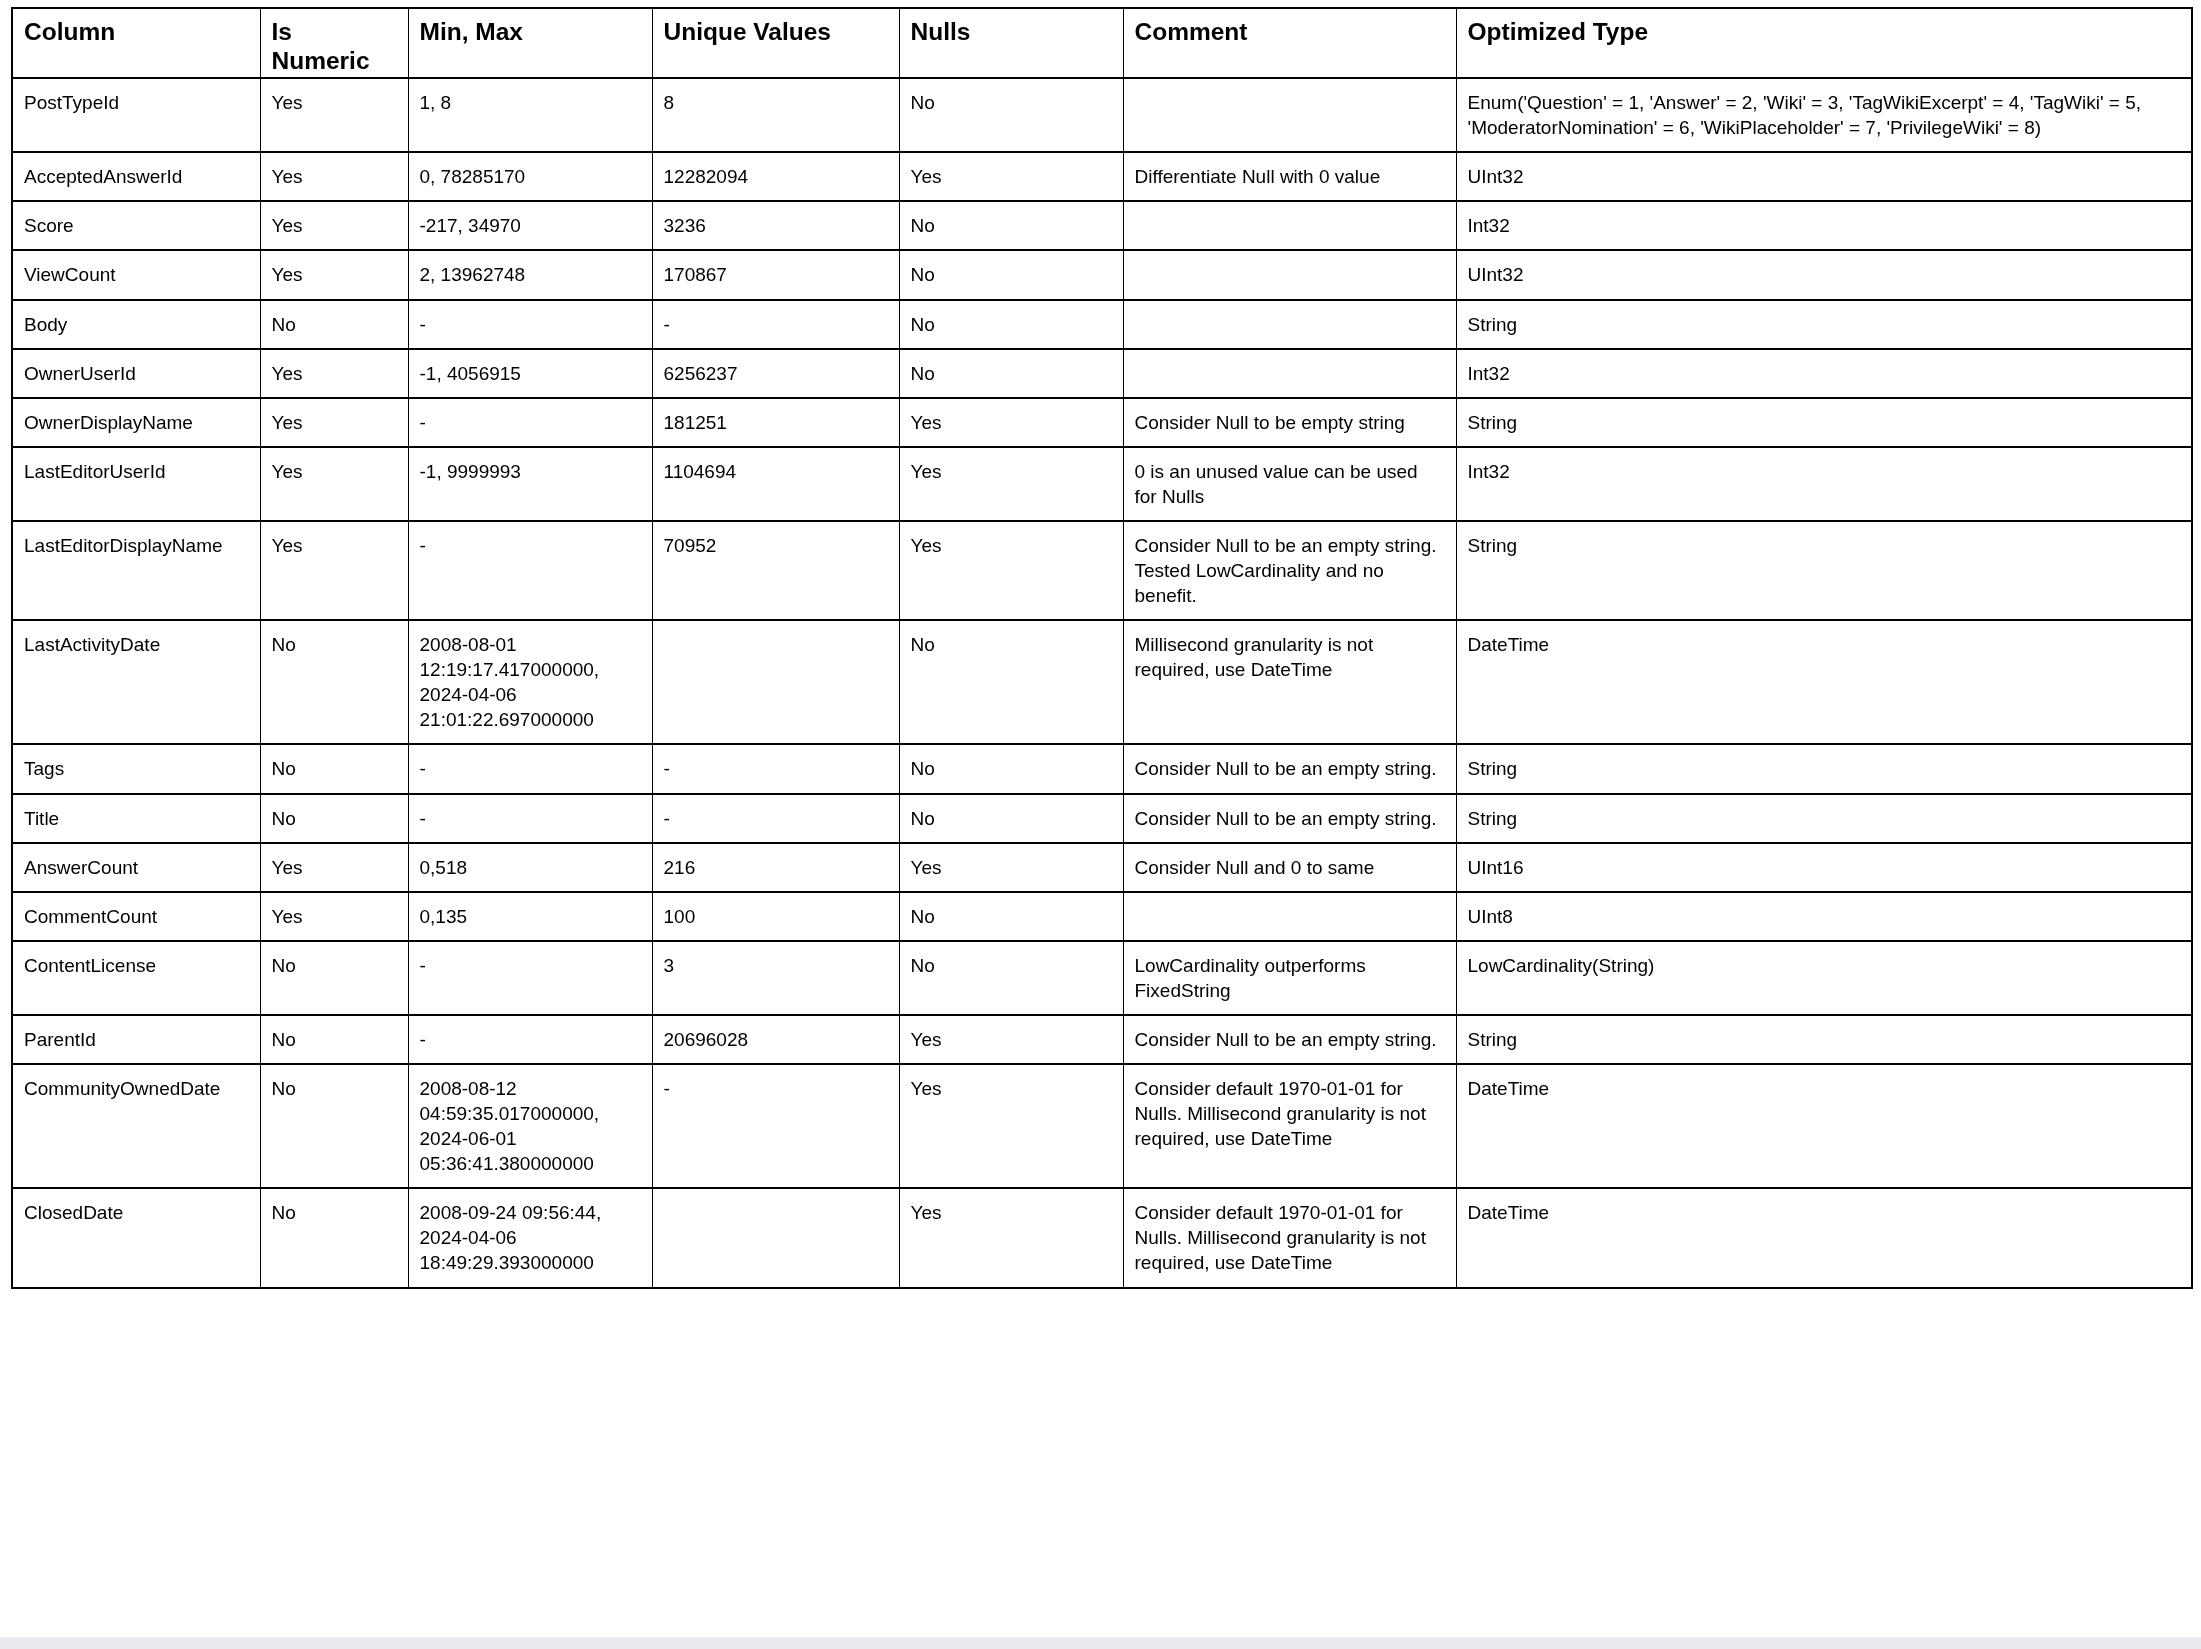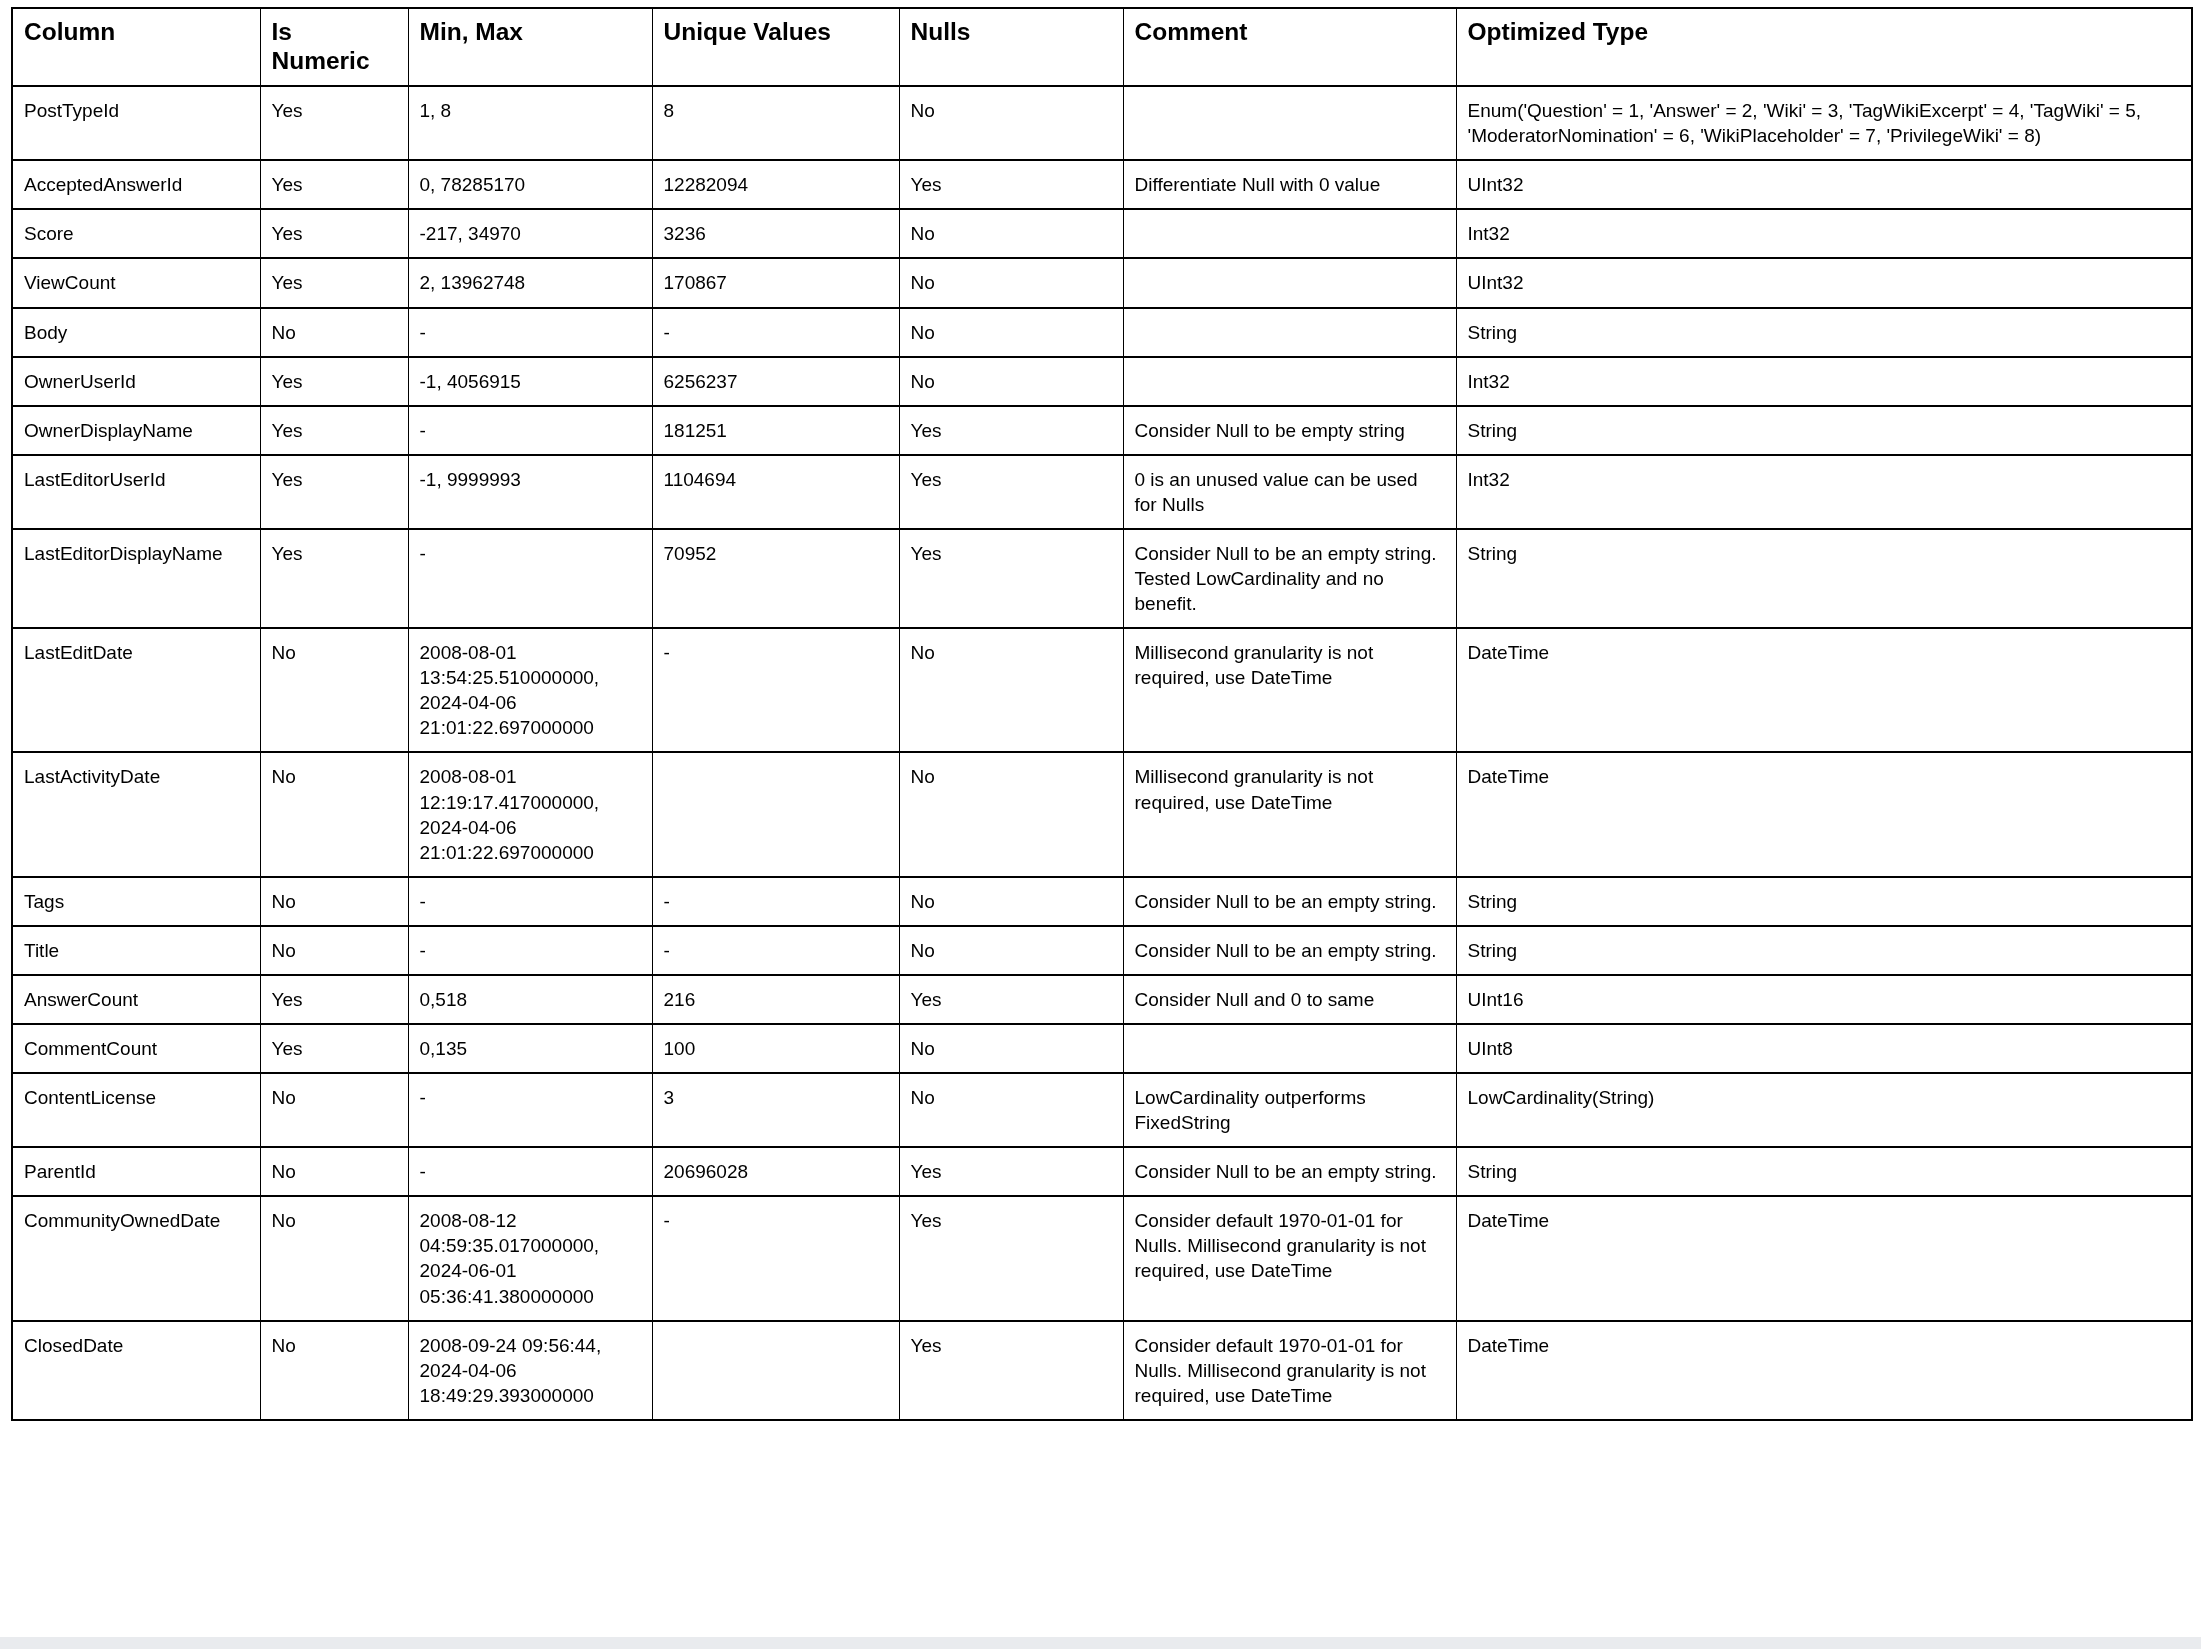--- a/index.html
+++ b/index.html
@@ -32,21 +32,21 @@
     font-size: 19px;
     line-height: 1.32;
     word-wrap: break-word;
     overflow-wrap: break-word;
   }
   th {
     font-size: 24.5px;
     font-weight: bold;
     line-height: 1.18;
     padding-top: 9px;
-    padding-bottom: 9px;
+    padding-bottom: 1px;
   }
   .window-bottom-edge {
     position: absolute;
     left: 0;
     bottom: 0;
     width: 100%;
     height: 11.8px;
     background: #e9ebee;
   }
 </style>
@@ -152,38 +152,29 @@
         <tr>
           <td>LastEditorDisplayName</td>
           <td>Yes</td>
           <td>-</td>
           <td>70952</td>
           <td>Yes</td>
           <td>Consider Null to be an empty string. Tested LowCardinality and no benefit.</td>
           <td>String</td>
         </tr>
         <tr>
-          <td>LastEditDate</td>
-          <td>No</td>
-          <td>2008-08-01 13:54:25.510000000, 2024-04-06 21:01:22.697000000</td>
-          <td>-</td>
+          <td>LastActivityDate</td>
+          <td>No</td>
+          <td>2008-08-01 12:19:17.417000000, 2024-04-06 21:01:22.697000000</td>
+          <td></td>
           <td>No</td>
           <td>Millisecond granularity is not required, use DateTime</td>
           <td>DateTime</td>
         </tr>
         <tr>
-          <td>LastActivityDate</td>
-          <td>No</td>
-          <td>2008-08-01 12:19:17.417000000, 2024-04-06 21:01:22.697000000</td>
-          <td></td>
-          <td>No</td>
-          <td>Millisecond granularity is not required, use DateTime</td>
-          <td>DateTime</td>
-        </tr>
-        <tr>
           <td>Tags</td>
           <td>No</td>
           <td>-</td>
           <td>-</td>
           <td>No</td>
           <td>Consider Null to be an empty string.</td>
           <td>String</td>
         </tr>
         <tr>
           <td>Title</td>

